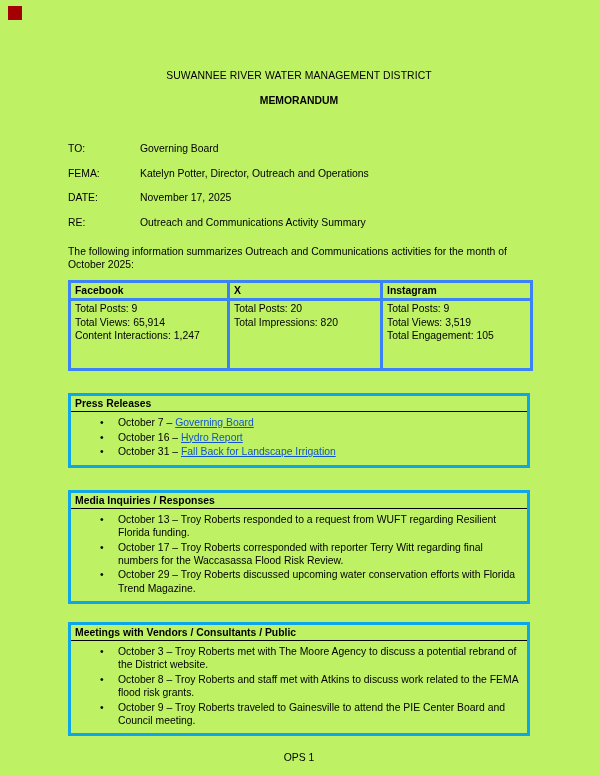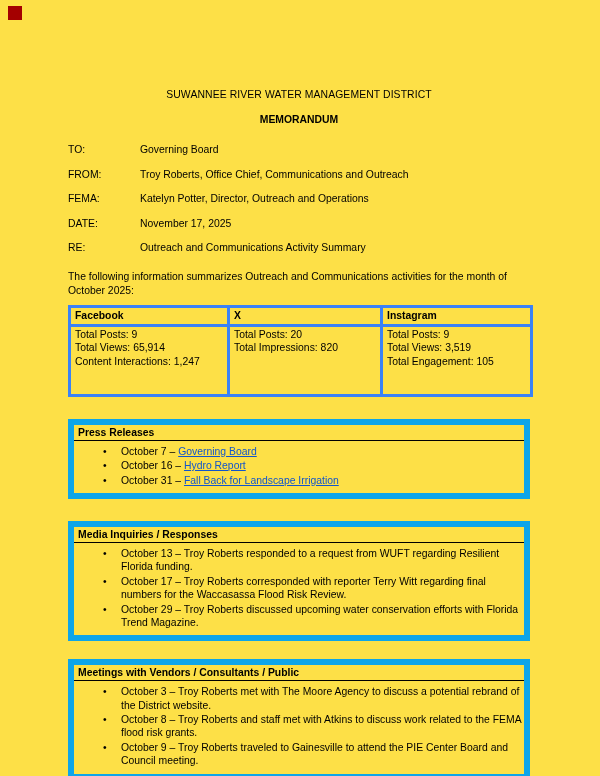--- a/index.html
+++ b/index.html
@@ -2,37 +2,37 @@
 <html style="--link: #1155CC; --marker: #A40000;"><head>
 <meta charset="utf-8">
 <style>
   :root { --link: #1155CC; --marker: #A40000; }
   * { box-sizing: border-box; }
   html, body { margin: 0; padding: 0; background: #ffffff; }
   .page {
     position: relative;
     width: 600px;
     height: 776px;
-    background: #fde047;
+    background: #bef264;
     color: #000000;
     font-family: "Liberation Sans", sans-serif;
     font-size: 10.4px;
-    padding: 88px 70px 0 68px;
+    padding: 69px 70px 0 68px;
     overflow: hidden;
   }
   .red-marker {
     position: absolute;
     left: 8px; top: 6px;
     width: 14px; height: 14px;
     background: var(--marker);
   }
   .org-title { text-align: center; line-height: 13px; letter-spacing: 0.1px; }
   .doc-type  { text-align: center; font-weight: bold; margin-top: 12px; line-height: 13px; }
 
-  .memo-fields { margin-top: 17px; }
+  .memo-fields { margin-top: 35px; }
   .memo-row { display: flex; line-height: 13px; margin-bottom: 11.5px; }
   .memo-label { flex: 0 0 72px; }
   .memo-value { flex: 1; }
 
   .intro { margin: 16px 0 0 0; line-height: 13.5px; }
 
   table.social-table {
     width: 462px;
     border-collapse: collapse;
     table-layout: fixed;
@@ -44,21 +44,21 @@
   table.social-table th, table.social-table td {
     border: 3px solid #3b82f6;
     padding: 1px 4px;
     text-align: left;
     vertical-align: top;
     line-height: 13.5px;
   }
   table.social-table th { font-weight: bold; }
   table.social-table td { height: 70px; }
 
-  .section-box { border: 6px solid #0ea5e9; margin-top: 22px; width: 462px; }
+  .section-box { border: 3px solid #0ea5e9; margin-top: 22px; width: 462px; }
   #sections .section-box:last-child { margin-top: 18px; }
   .section-header {
     font-weight: bold;
     border-bottom: 1px solid #000;
     padding: 1px 4px;
     line-height: 13px;
   }
   ul.section-list {
     list-style: none;
     margin: 4px 0 6px 0;
@@ -88,24 +88,20 @@
 
   <div class="org-title">SUWANNEE RIVER WATER MANAGEMENT DISTRICT</div>
   <div class="doc-type">MEMORANDUM</div>
 
   <div class="memo-fields" id="memo-fields">
   <div class="memo-row">
     <span class="memo-label">TO:</span>
     <span class="memo-value">Governing Board</span>
   </div>
 
-  <div class="memo-row">
-    <span class="memo-label">FROM:</span>
-    <span class="memo-value">Troy Roberts, Office Chief, Communications and Outreach</span>
-  </div>
 
   <div class="memo-row">
     <span class="memo-label">FEMA:</span>
     <span class="memo-value">Katelyn Potter, Director, Outreach and Operations</span>
   </div>
 
   <div class="memo-row">
     <span class="memo-label">DATE:</span>
     <span class="memo-value">November 17, 2025</span>
   </div>

